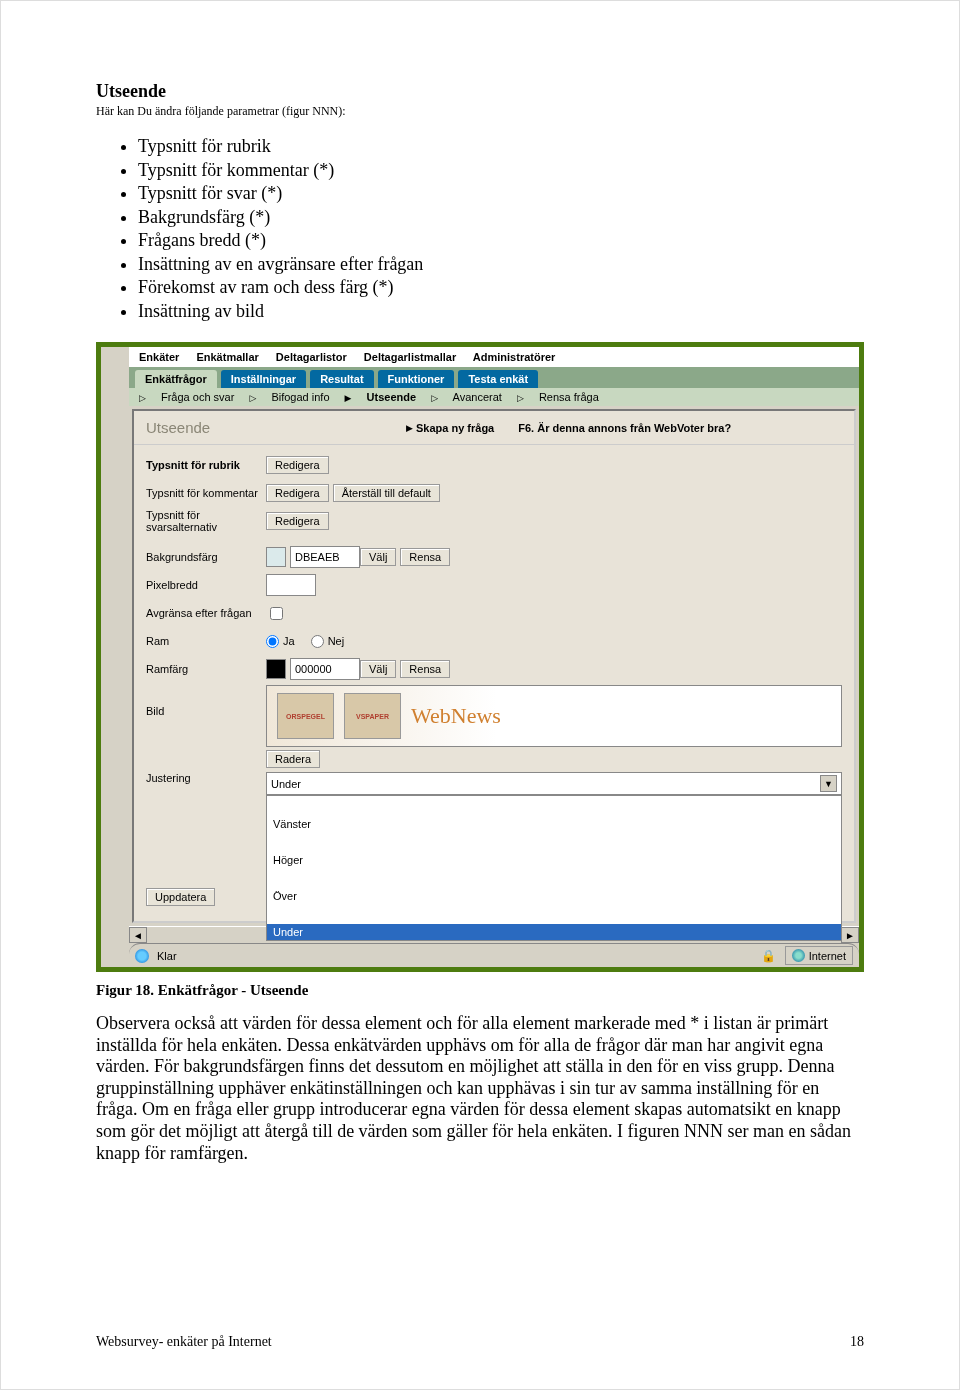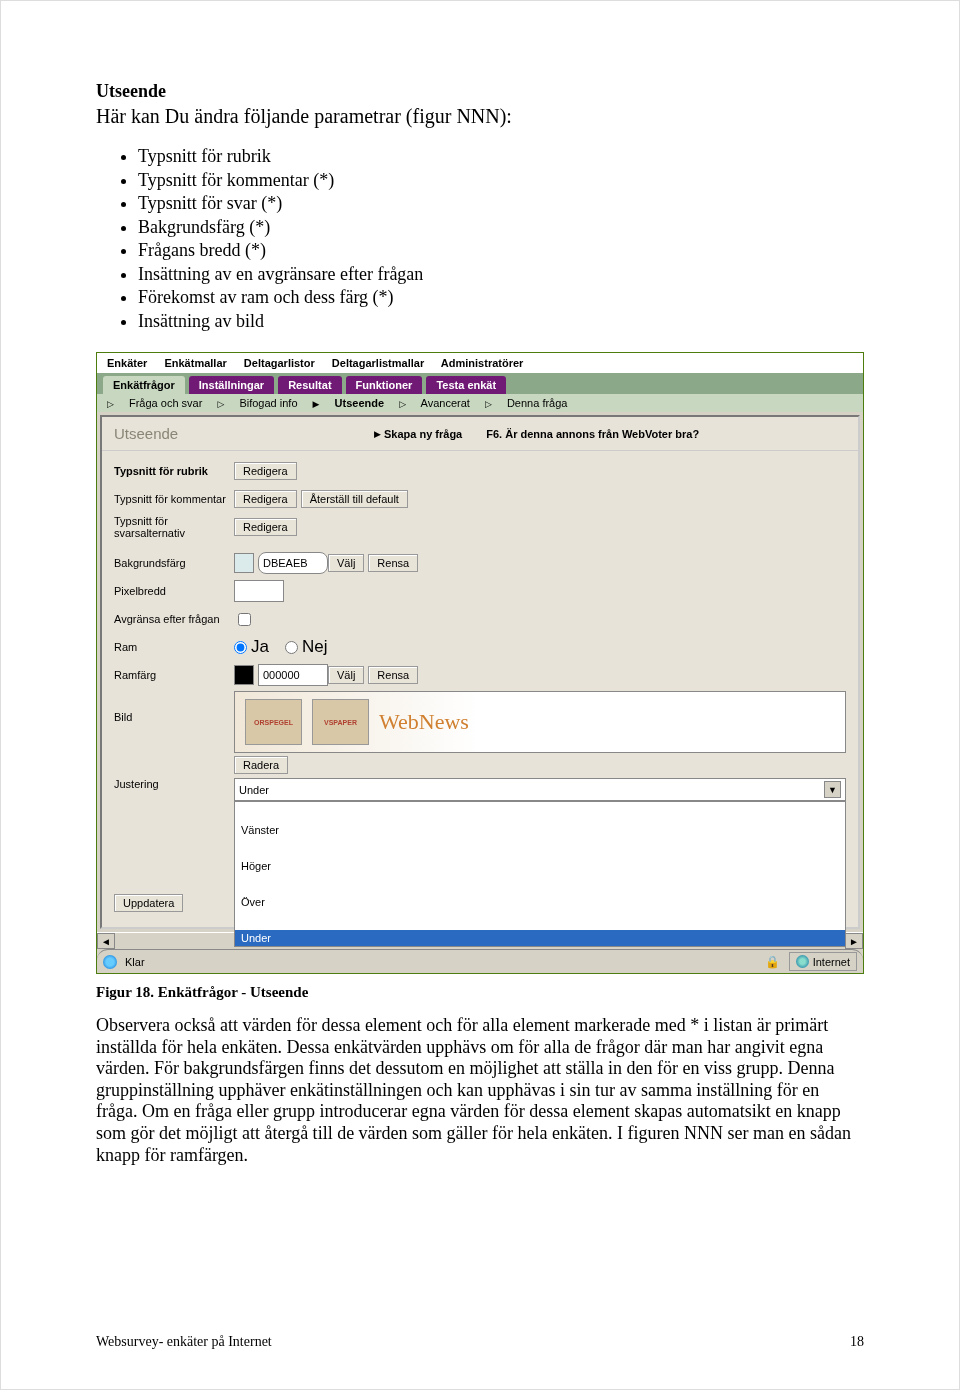--- a/index.html
+++ b/index.html
@@ -14,55 +14,56 @@
     box-sizing: border-box;
     min-height: 1390px;
     position: relative;
   }
   .heading {
     font-weight: bold;
     font-size: 18px;
     margin-bottom: 2px;
   }
   .bodytext {
-    font-size: 20px;
+    font-size: 12px;
     line-height: 1.25;
   }
   ul.bullets {
     margin: 16px 0 20px 0;
     padding-left: 42px;
   }
   ul.bullets li {
     font-size: 18px;
     line-height: 1.25;
     margin: 1px 0;
   }
   .screenshot {
-    border: 1px solid #4d7c0f;
+    border: 5px solid #4d7c0f;
     font-family: Tahoma, Arial, sans-serif;
     font-size: 11px;
     background: #d6d2c6;
     margin: 6px 0 10px 0;
+    padding-left: 28px;
   }
   .menubar {
     background: #fff;
     padding: 4px 10px;
     font-size: 11px;
     font-weight: bold;
   }
   .menubar span { margin-right: 14px; font-weight: bold; }
   .tabbar {
     background: #8ba889;
     padding: 3px 0 0 6px;
     display: flex;
     gap: 4px;
   }
   .tab {
     padding: 3px 10px;
-    background: #701a75;
+    background: #0369a1;
     color: #fff;
     font-size: 11px;
     font-weight: bold;
     border-top-left-radius: 3px;
     border-top-right-radius: 3px;
   }
   .tab.active {
     background: #c8d8c0;
     color: #000;
   }
@@ -141,21 +142,21 @@
   .swatch {
     width: 18px;
     height: 18px;
     border: 1px solid #888;
     display: inline-block;
     margin-right: 4px;
     vertical-align: middle;
   }
   .radio-group { display: flex; align-items: center; gap: 4px; }
   .radio-group input { margin: 0; }
-  .radio-group label { font-size: 17px; margin-right: 12px; }
+  .radio-group label { font-size: 11px; margin-right: 12px; }
   .banner {
     flex: 1;
     height: 60px;
     border: 1px solid #888;
     background: linear-gradient(90deg, #f0e7d8 0%, #fff 40%, #fff 100%);
     display: flex;
     align-items: center;
     padding: 0 10px;
     gap: 10px;
   }
@@ -299,21 +300,21 @@
     <div class="tab">Resultat</div>
     <div class="tab">Funktioner</div>
     <div class="tab">Testa enkät</div>
   </div>
 
   <div class="subtabs">
     <span class="tri">▷</span> <span>Fråga och svar</span>
     <span class="tri">▷</span> <span>Bifogad info</span>
     <span class="tri">▶</span> <span class="active">Utseende</span>
     <span class="tri">▷</span> <span>Avancerat</span>
-    <span class="tri">▷</span> <span>Denna fråga</span>
+    <span class="tri">▷</span> <span>Rensa fråga</span>
   </div>
 
   <div class="panel">
     <div class="panel-header">
       <div class="panel-title">Utseende</div>
       <span class="tri">▶</span>&nbsp;
       <span class="link">Skapa ny fråga</span>
       <span class="q">F6. Är denna annons från WebVoter bra?</span>
     </div>
 
@@ -333,21 +334,21 @@
       <div class="form-row">
         <div class="form-label" style="font-family:Verdana,sans-serif;font-size:11px;">Typsnitt för svarsalternativ</div>
         <button class="btn">Redigera</button>
       </div>
 
       <div style="height:8px;"></div>
 
       <div class="form-row">
         <div class="form-label">Bakgrundsfärg</div>
         <span class="swatch" style="background:#DBEAEB;"></span>
-        <input class="txt" style="width: 60px; border-radius: 8px;" value="DBEAEB">
+        <input class="txt" style="width: 60px;" value="DBEAEB">
         <button class="btn">Välj</button>
         <button class="btn">Rensa</button>
       </div>
 
       <div class="form-row">
         <div class="form-label">Pixelbredd</div>
         <input class="txt" style="width: 40px;">
       </div>
 
       <div class="form-row">

